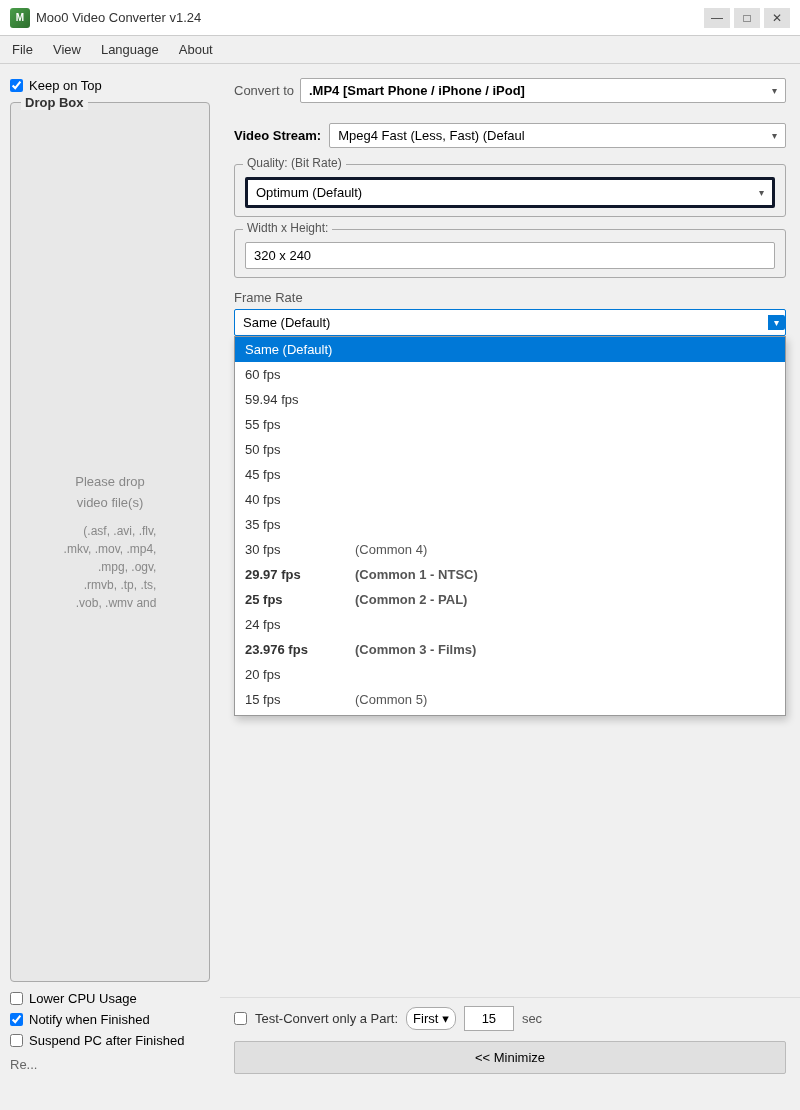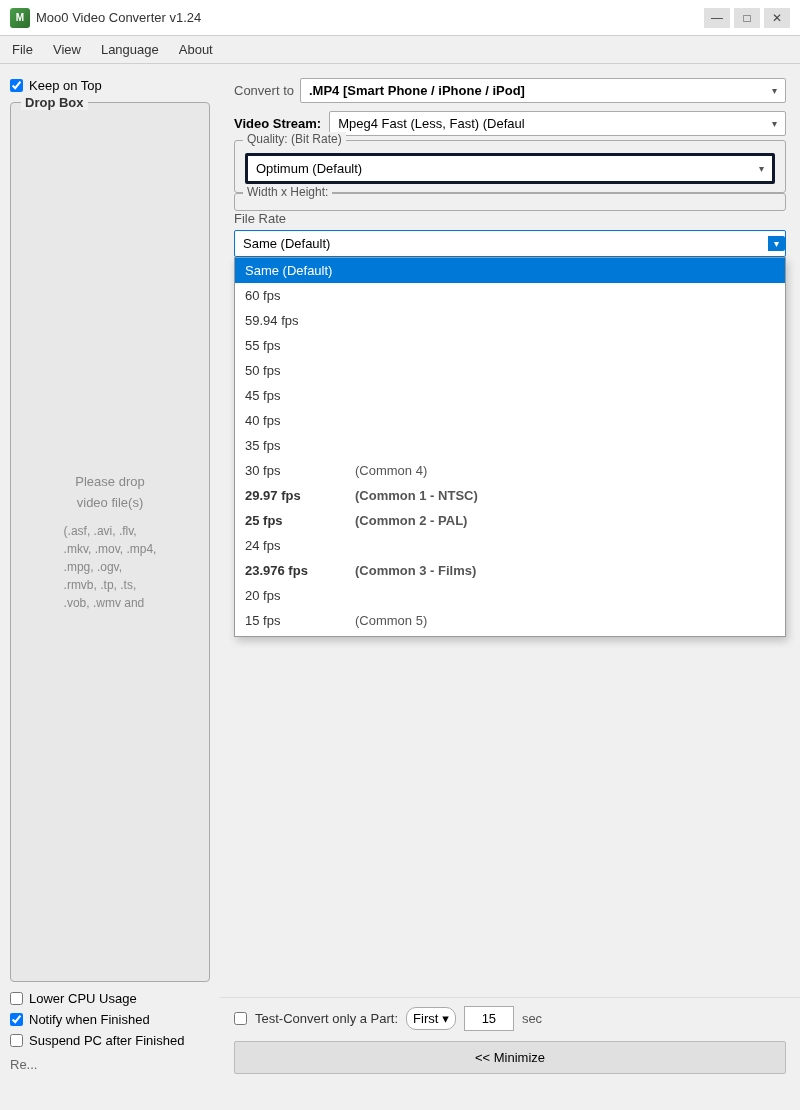--- a/index.html
+++ b/index.html
@@ -121,21 +121,21 @@
       color: #333;
     }
     .drop-box-hint {
       color: #888;
       text-align: center;
       font-size: 13px;
       line-height: 1.6;
     }
     .drop-box-formats {
       color: #888;
-      text-align: left;
+      text-align: right;
       font-size: 12px;
       line-height: 1.5;
       margin-top: 8px;
     }
     .sidebar-options {
       display: flex;
       flex-direction: column;
       gap: 6px;
       padding-top: 4px;
     }
@@ -150,21 +150,21 @@
       font-size: 13px;
       padding-top: 4px;
     }
 
     
     .right-panel {
       flex: 1;
       padding: 10px 14px;
       display: flex;
       flex-direction: column;
-      gap: 0;
+      gap: 12px;
       position: relative;
     }
 
     
     .convert-to-row {
       display: flex;
       align-items: center;
       gap: 6px;
       padding: 4px 0;
     }
@@ -473,24 +473,25 @@
     <div class="field-group">
       <span class="field-group-label">Quality:  (Bit Rate)</span>
       <div class="dropdown-select">
         <span>Optimum  (Default)</span>
         <span class="dropdown-arrow">▾</span>
       </div>
     </div>
 
     <div class="field-group">
       <span class="field-group-label">Width x Height:</span>
+      <input type="text" class="width-height-input" value="320 x 240" style="">
     </div>
 
     <div class="frame-rate-section">
-      <div class="frame-rate-label">File Rate</div>
+      <div class="frame-rate-label">Frame Rate</div>
       <div class="dropdown-open-container">
         <div class="dropdown-trigger">
           <span>Same  (Default)</span>
           <div class="dropdown-arrow">▾</div>
         </div>
         <div class="dropdown-list">
 
         <div class="dropdown-option selected">
               <span class="fps-label">Same  (Default)</span>
             </div>

